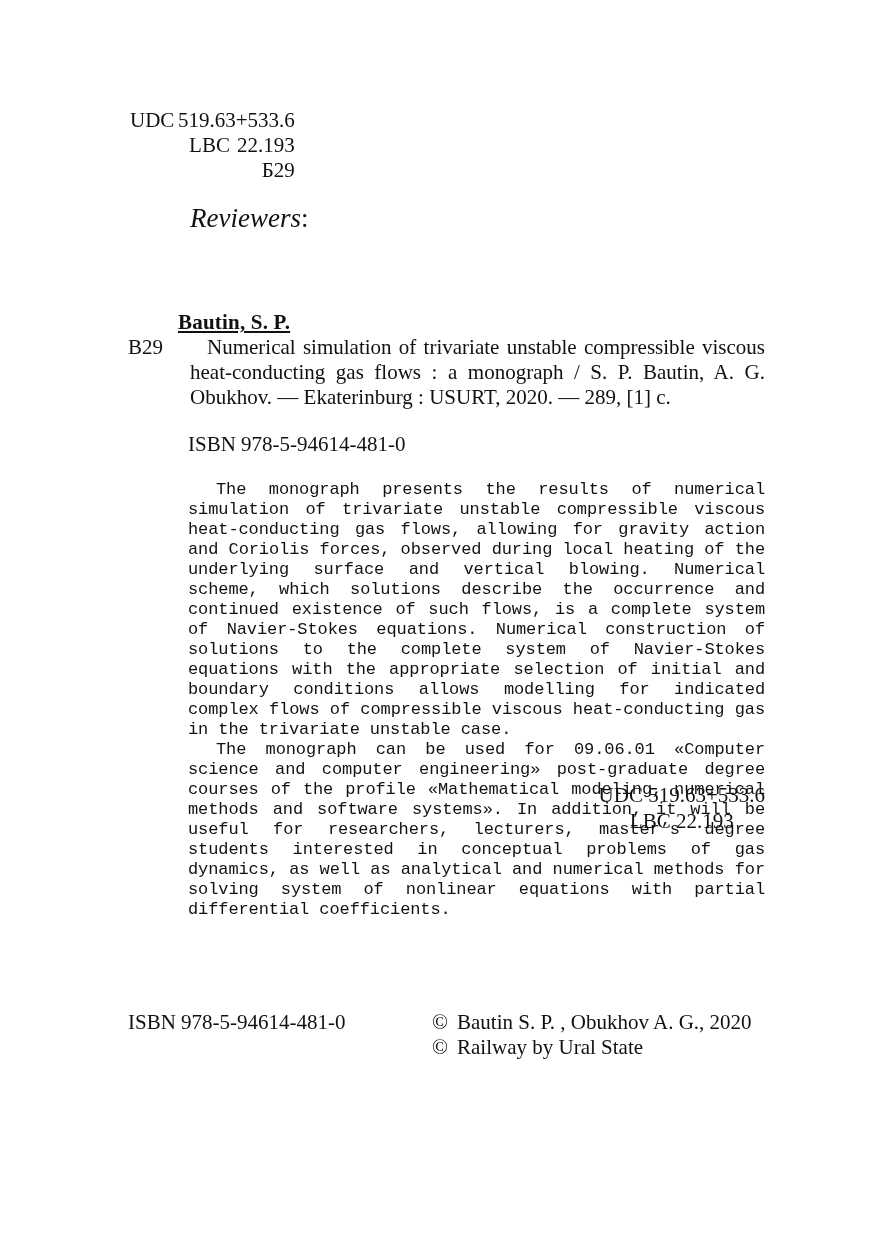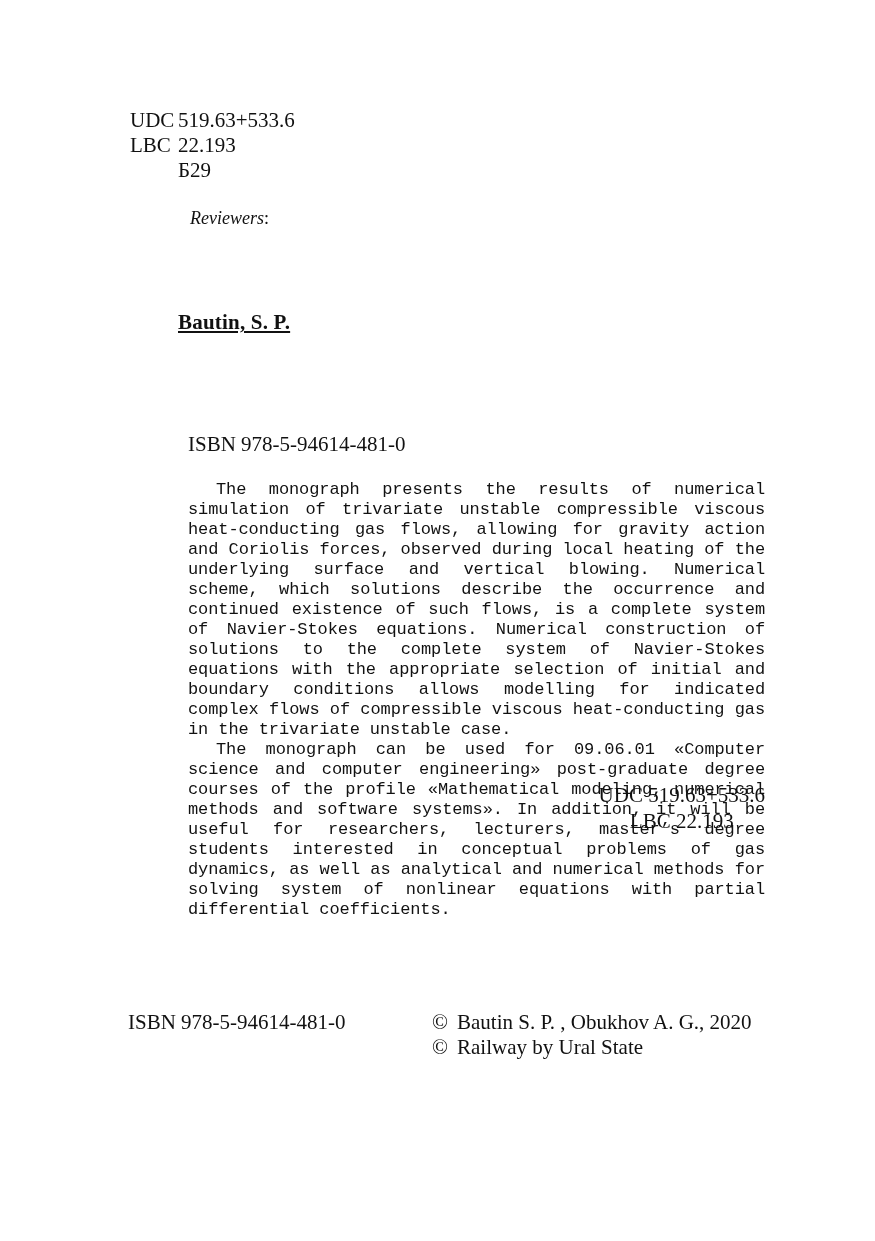--- a/index.html
+++ b/index.html
@@ -15,27 +15,27 @@
     color: #111111;
     overflow: hidden;
   }
   .abs { position: absolute; }
 
   
   #codes-top {
     left: 130px; top: 108px;
     font-size: 21px; line-height: 25px;
   }
-  .code-row { display: flex; }
+  .code-row { display: flex; justify-content: flex-end; }
   .code-label { width: 48px; }
 
   
   #reviewers {
     left: 190px; top: 206px;
-    font-size: 18px; line-height: 25px; text-align: center;
+    font-size: 27px; line-height: 25px; text-align: center;
   }
   .italic { font-style: italic; }
 
   
   #catalog {
     left: 128px; top: 310px; width: 637px;
     font-size: 21px; line-height: 25px;
   }
   .catalog-author {
     margin-left: 50px;
@@ -103,20 +103,24 @@
     <span class="code-value">Б29</span>
   </div>
 </div>
 
 <div id="reviewers" class="abs">
   <div><span class="italic">Reviewers</span><span>:</span></div>
 </div>
 
 <div id="catalog" class="abs">
   <div class="catalog-author">Bautin, S. P.</div>
+  <div class="catalog-body">
+    <span class="catalog-code">B29</span>
+    <p class="catalog-entry">Numerical simulation of trivariate unstable compressible viscous heat-conducting gas flows : a monograph / S. P. Bautin, A. G. Obukhov. — Ekaterinburg : USURT, 2020. — 289, [1] c.</p>
+  </div>
 </div>
 
 <div id="isbn-mid" class="abs">ISBN 978-5-94614-481-0</div>
 
 <div id="abstract" class="abs">
   <p>The monograph presents the results of numerical simulation of trivariate unstable compressible viscous heat-conducting gas flows, allowing for gravity action and Coriolis forces, observed during local heating of the underlying surface and vertical blowing. Numerical scheme, which solutions describe the occurrence and continued existence of such flows, is a complete system of Navier-Stokes equations. Numerical construction of solutions to the complete system of Navier-Stokes equations with the appropriate selection of initial and boundary conditions allows modelling for indicated complex flows of compressible viscous heat-conducting gas in the trivariate unstable case.</p>
   <p>The monograph can be used for 09.06.01 «Computer science and computer engineering» post-graduate degree courses of the profile «Mathematical modeling, numerical methods and software systems». In addition, it will be useful for researchers, lecturers, master’s degree students interested in conceptual problems of gas dynamics, as well as analytical and numerical methods for solving system of nonlinear equations with partial differential coefficients.</p>
 </div>
 
 <div id="codes-bottom" class="abs">

